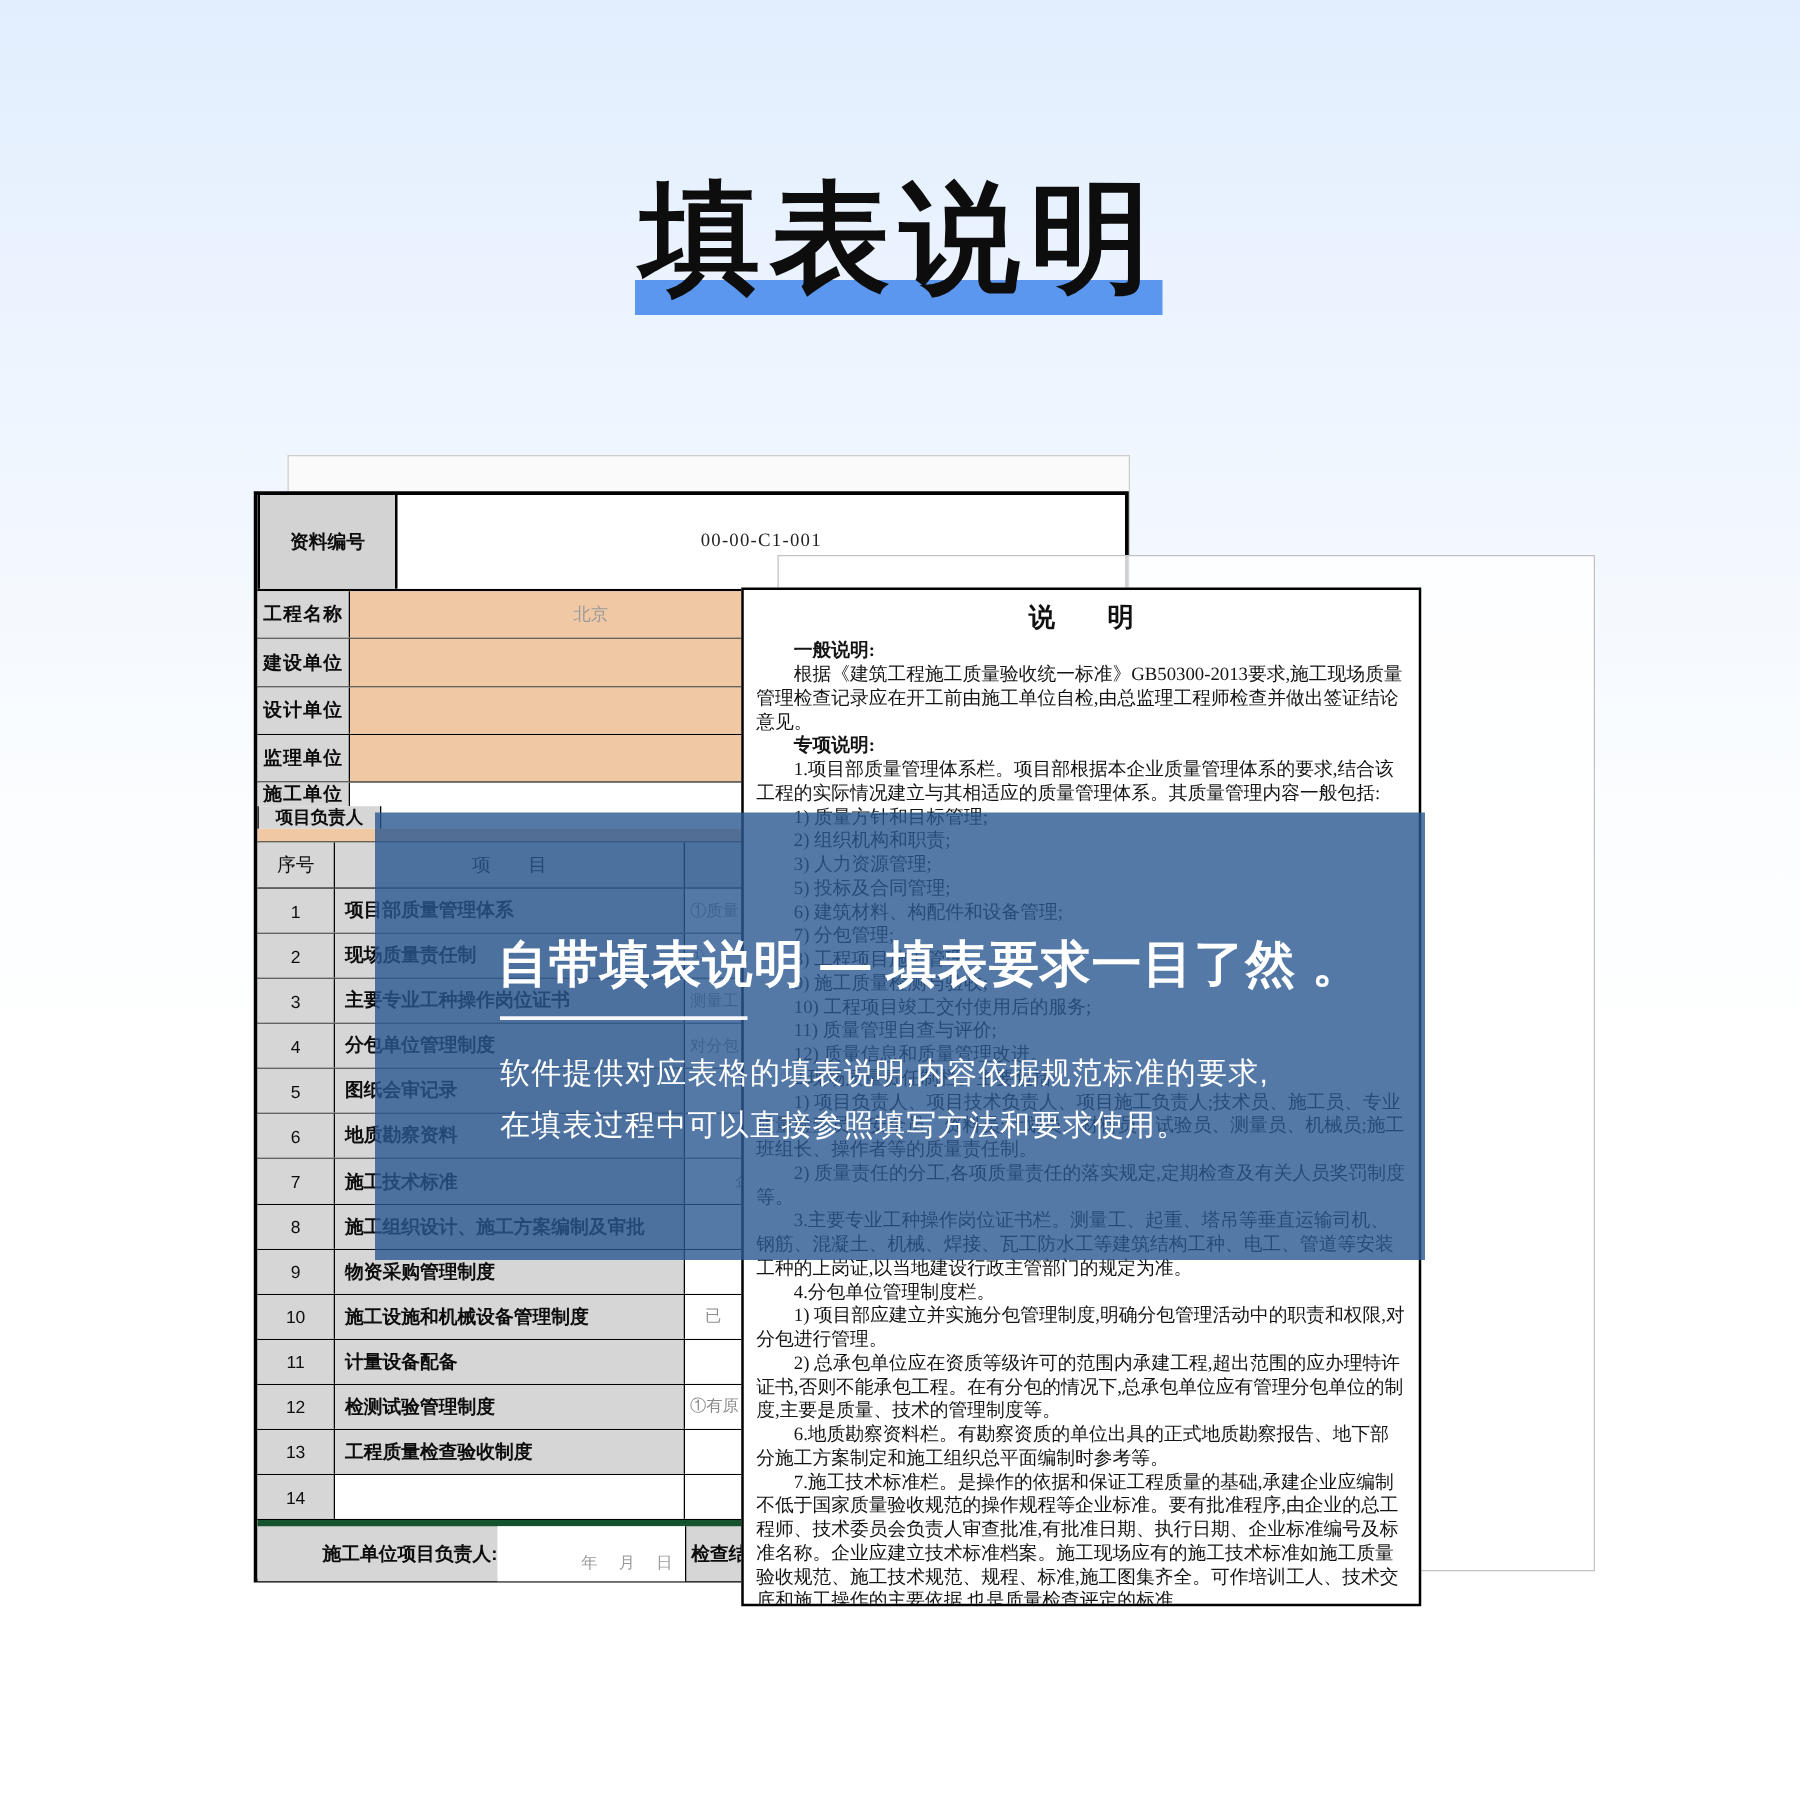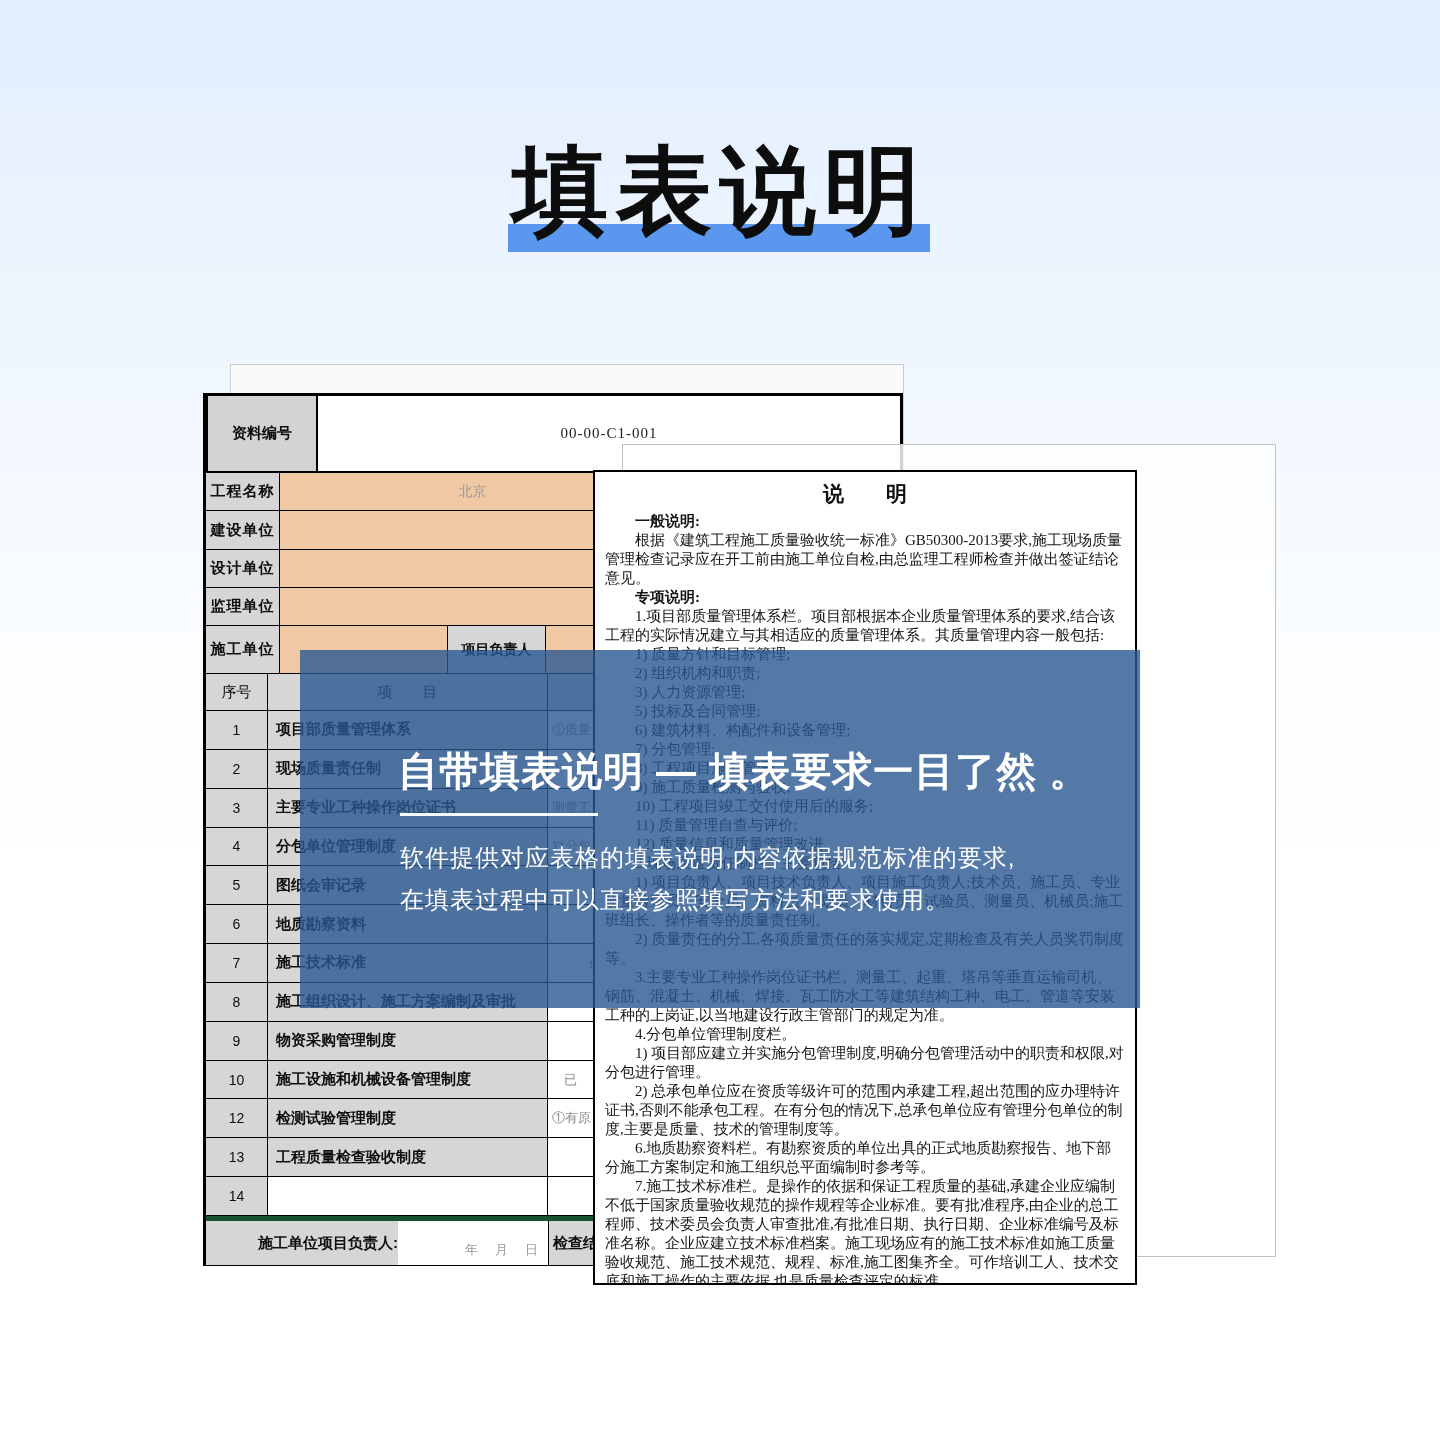--- a/index.html
+++ b/index.html
@@ -103,21 +103,21 @@
     <div class="info-value"></div>
   </div>
   <div class="info-row" style="height:38px;">
     <div class="info-label">设计单位</div>
     <div class="info-value"></div>
   </div>
   <div class="info-row" style="height:38px;">
     <div class="info-label">监理单位</div>
     <div class="info-value"></div>
   </div>
-  <div class="info-row" style="height:48px;">
+  <div class="info-row" style="height:48px;flex-direction:column;">
     <div class="info-label">施工单位</div>
     <div class="peach-w167"></div>
     <div class="sub-cell">项目负责人</div>
     <div class="peach-flex"></div>
   </div>
 
   <div class="thead-row">
     <div class="th-no">序号</div>
     <div class="th-item">项　　目</div>
     <div class="th-note"></div>
@@ -166,20 +166,25 @@
       </div>
     <div class="trow">
         <div class="c-no">9</div>
         <div class="c-item">物资采购管理制度</div>
         <div class="c-note"></div>
       </div>
     <div class="trow">
         <div class="c-no">10</div>
         <div class="c-item">施工设施和机械设备管理制度</div>
         <div class="c-note ind1">已</div>
+      </div>
+    <div class="trow">
+        <div class="c-no">11</div>
+        <div class="c-item">计量设备配备</div>
+        <div class="c-note"></div>
       </div>
     <div class="trow">
         <div class="c-no">12</div>
         <div class="c-item">检测试验管理制度</div>
         <div class="c-note">①有原</div>
       </div>
     <div class="trow">
         <div class="c-no">13</div>
         <div class="c-item">工程质量检查验收制度</div>
         <div class="c-note"></div>

